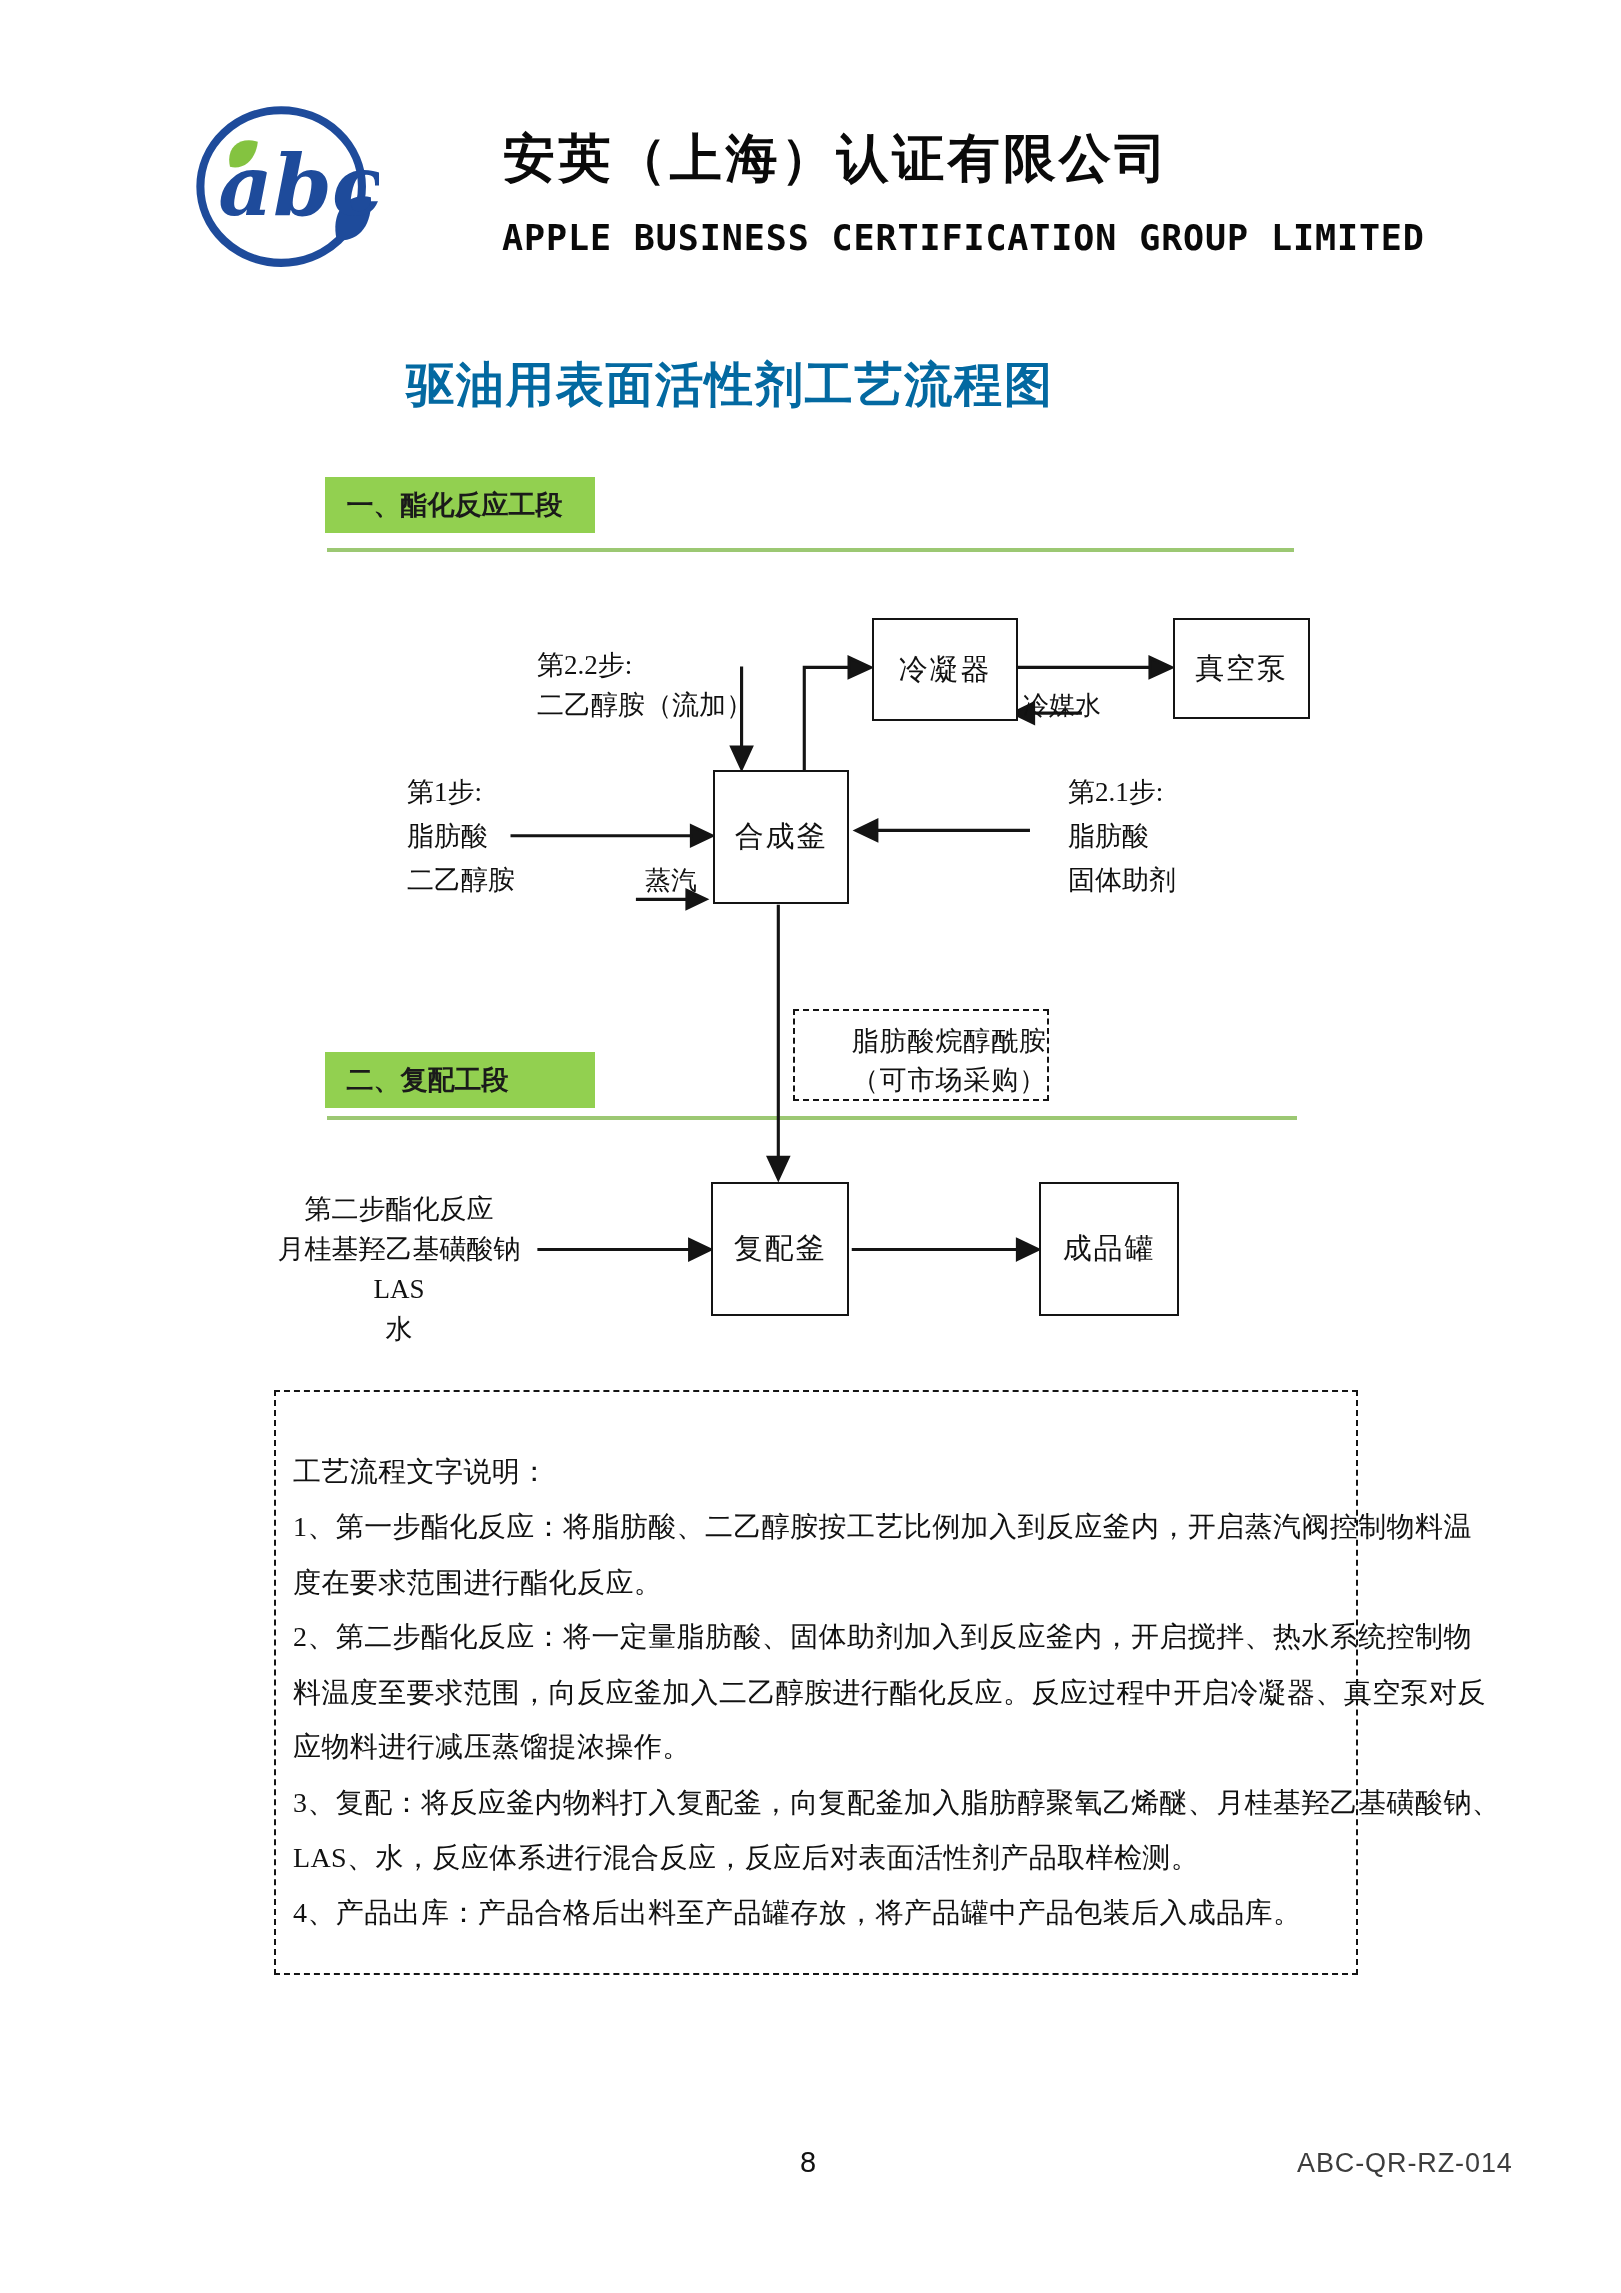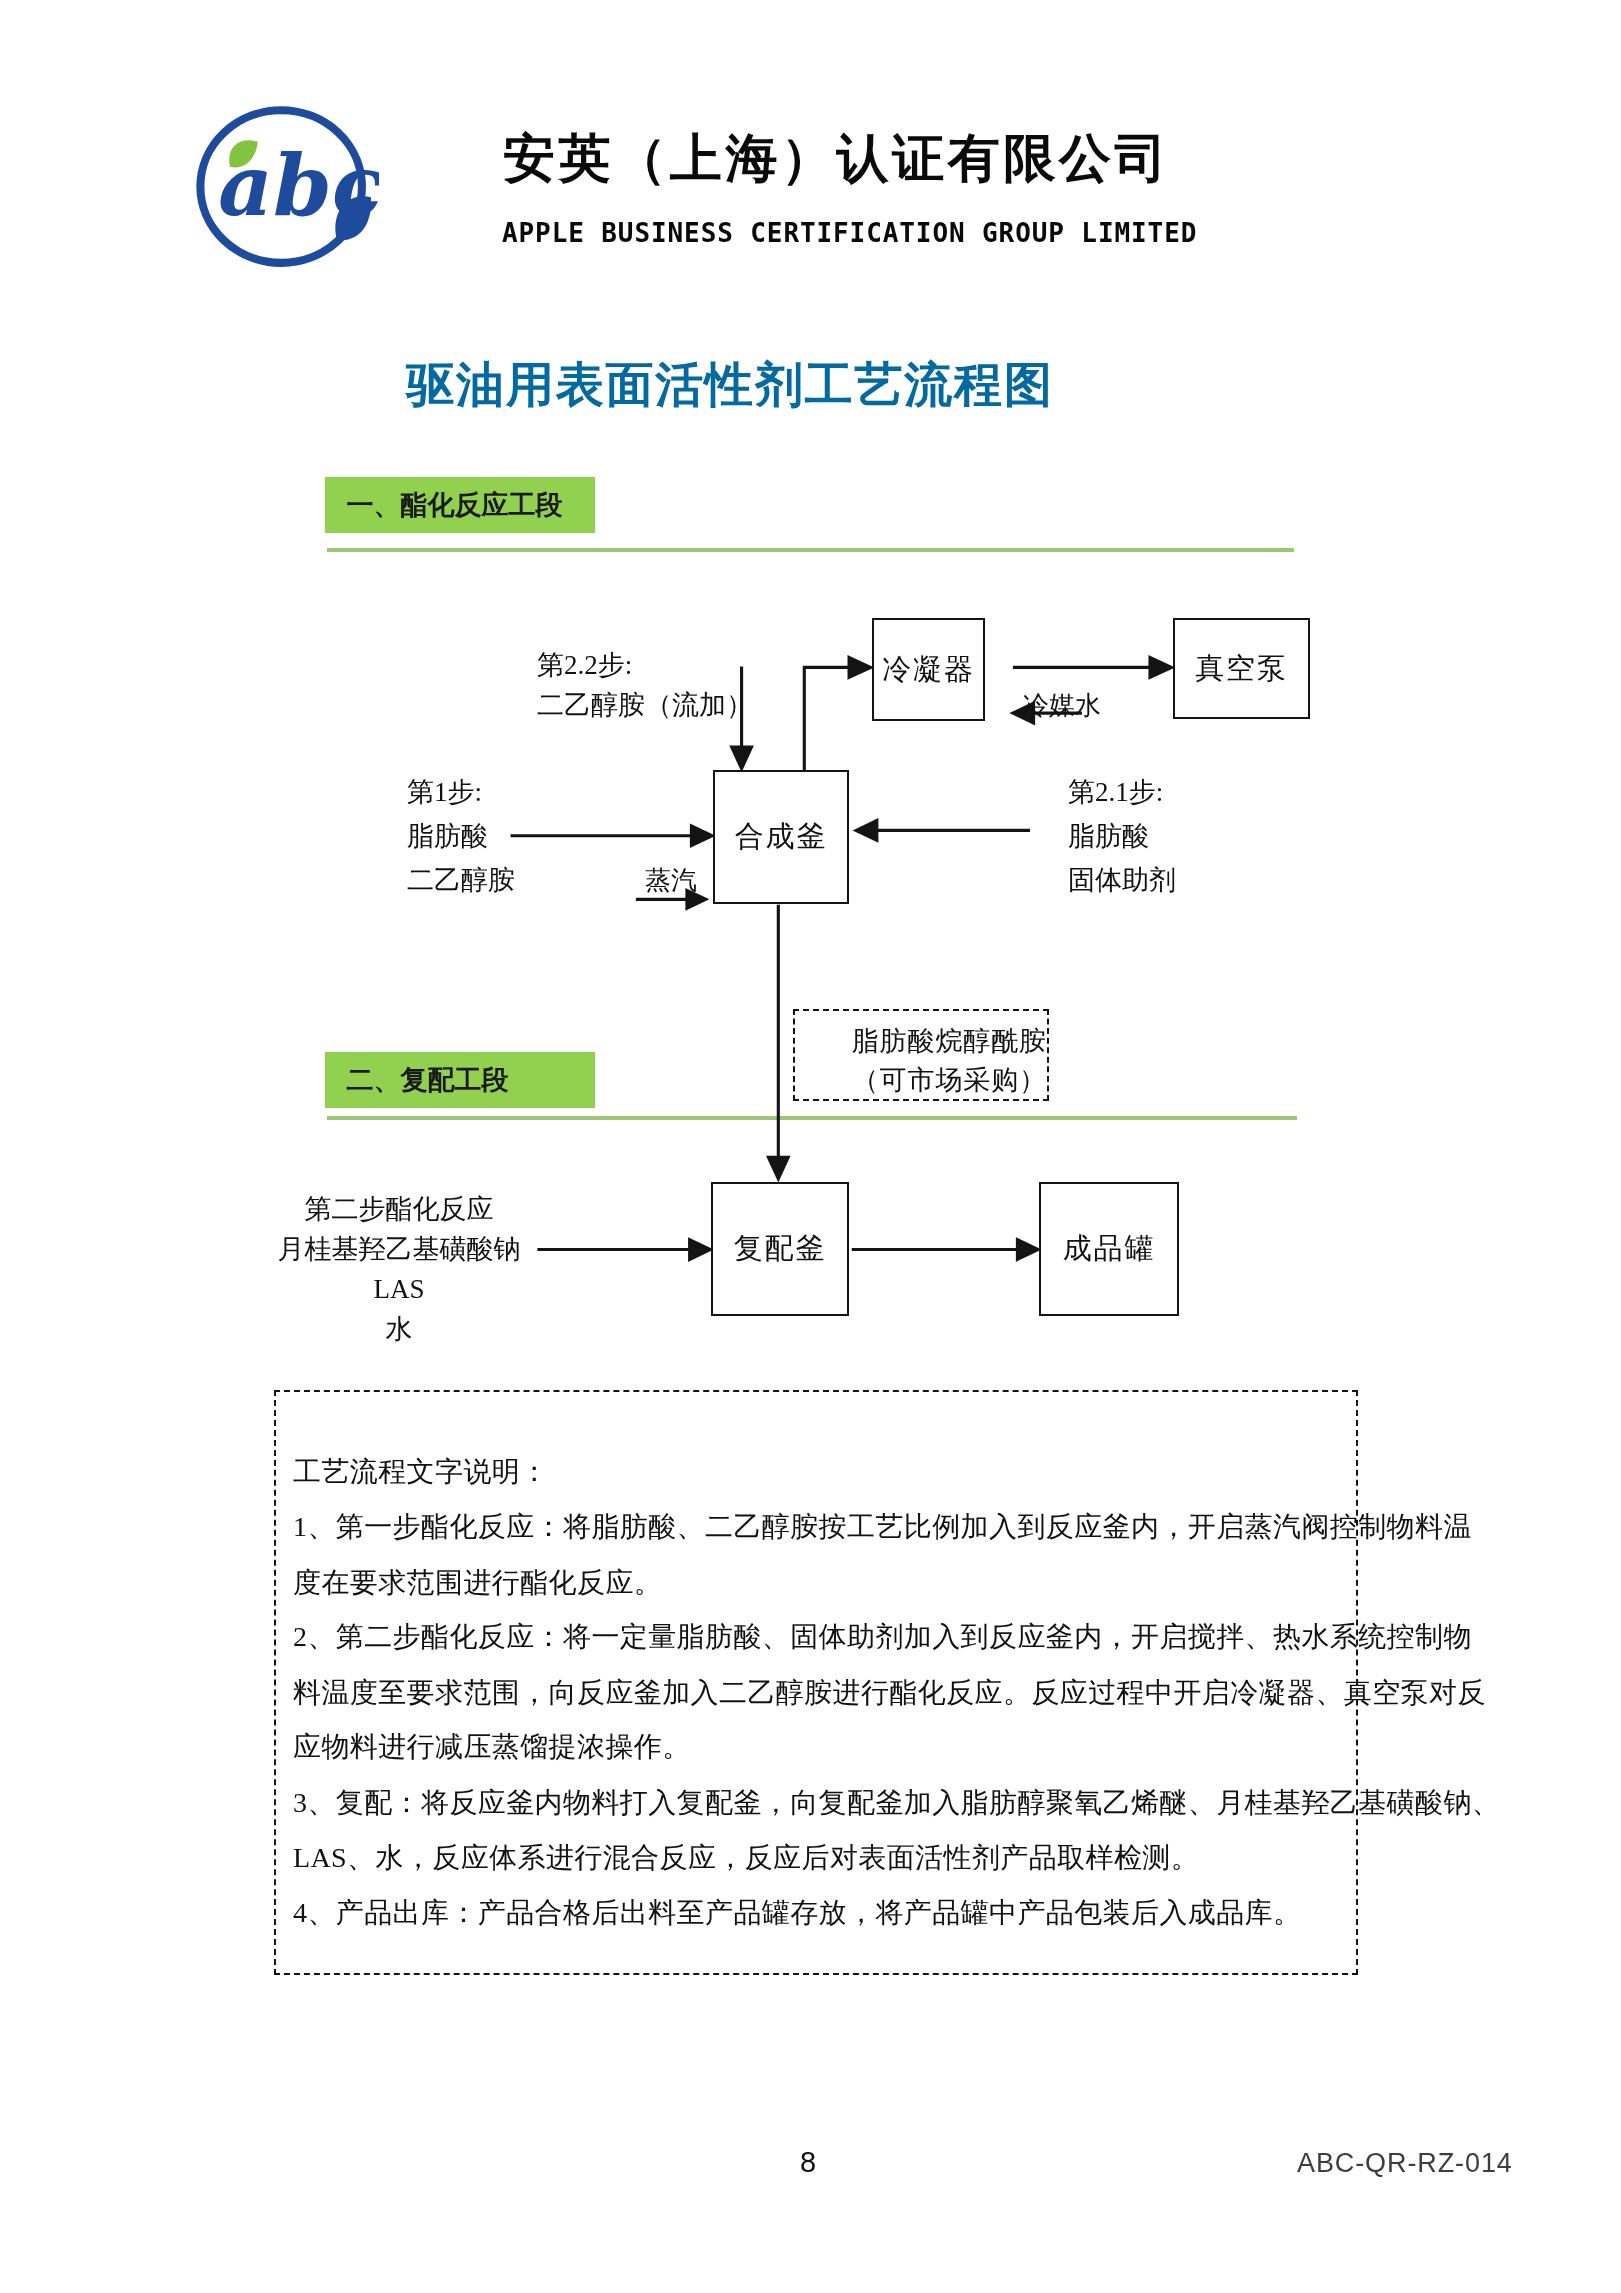--- a/index.html
+++ b/index.html
@@ -5,21 +5,21 @@
   html,body{margin:0;padding:0;background:#e8e8e8;}
   .page{
     position:relative;width:1622px;height:2294px;background:#ffffff;
     font-family:"Liberation Serif","DejaVu Serif",serif;color:#111;overflow:hidden;
   }
   .abs{position:absolute;}
   
   .company-zh{left:503px;top:124px;font-family:"Liberation Sans","DejaVu Sans",sans-serif;
     font-weight:bold;font-size:52px;letter-spacing:3.6px;color:#0a0a0a;white-space:nowrap;}
   .company-en{left:502px;top:218px;font-family:"DejaVu Sans Mono","Liberation Mono",monospace;
-    font-weight:bold;font-size:26px;color:#0a0a0a;white-space:nowrap;letter-spacing:0.9px;}
+    font-weight:bold;font-size:35px;color:#0a0a0a;white-space:nowrap;letter-spacing:0.9px;}
   .doc-title{left:0;top:353px;width:1460px;text-align:center;
     font-family:"Liberation Sans","DejaVu Sans",sans-serif;font-weight:bold;font-size:48px;
     letter-spacing:1.8px;color:#0369a1;}
   
   .sec-bar{width:270px;height:56px;line-height:56px;padding-left:21.5px;box-sizing:border-box;
     font-family:"Liberation Sans","DejaVu Sans",sans-serif;font-weight:bold;font-size:27px;
     color:#1a1a1a;white-space:nowrap;}
   .sec-line{height:3.6px;}
   
   .pbox{border:2.7px solid #141414;background:#fff;display:flex;align-items:center;justify-content:center;
@@ -98,21 +98,21 @@
         <line x1="600" y1="1395" x2="770" y2="1395"></line>
         <polygon points="770,1384 770,1406 793,1395"></polygon>
       </g>
       <g>
         <line x1="951" y1="1395" x2="1136" y2="1395"></line>
         <polygon points="1136,1384 1136,1406 1159,1395"></polygon>
       </g>
     </g>
   </svg>
 
-  <div class="abs pbox" style="left:872px;top:618px;width:113px;height:103px;">冷凝器</div>
+  <div class="abs pbox" style="left:872px;top:618px;width:146px;height:103px;">冷凝器</div>
   <div class="abs pbox" style="left:1173px;top:618px;width:137px;height:101px;">真空泵</div>
   <div class="abs pbox" style="left:711px;top:1182px;width:138px;height:134px;">复配釜</div>
   <div class="abs pbox" style="left:713px;top:770px;width:136px;height:134px;">合成釜</div>
   <div class="abs pbox" style="left:1039px;top:1182px;width:140px;height:134px;">成品罐</div>
 
   <div class="abs dashedbox" style="left:793px;top:1009px;width:256px;height:92px;">
     <div>脂肪酸烷醇酰胺</div>
     <div>（可市场采购）</div>
   </div>
 

